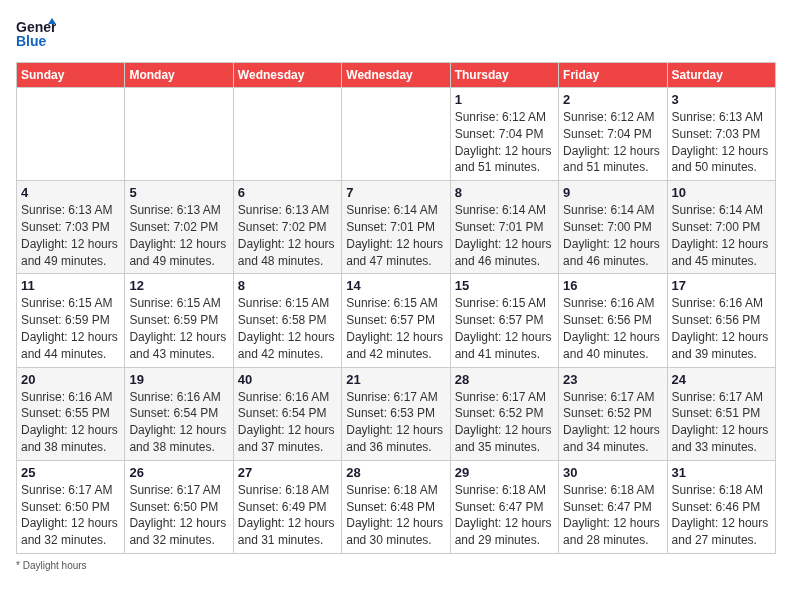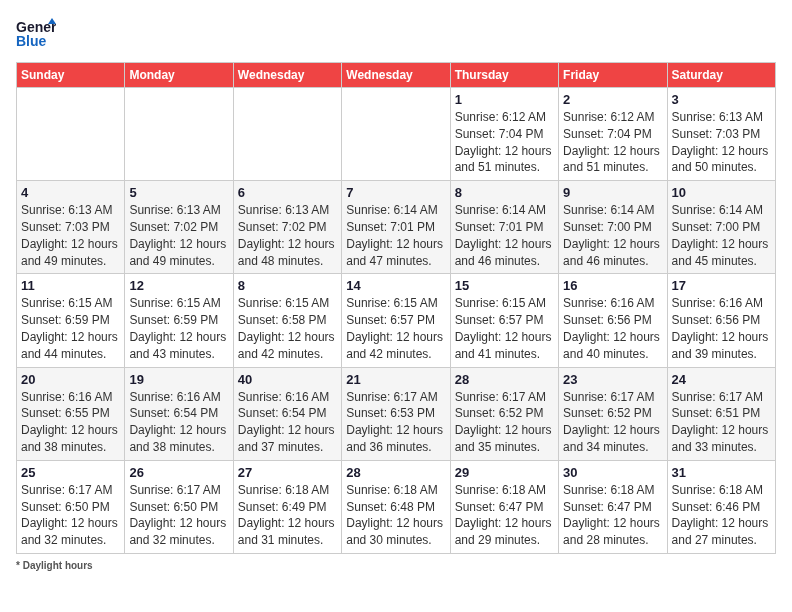--- a/index.html
+++ b/index.html
@@ -76,21 +76,20 @@
       color: #333;
     }
     .empty-cell {
       background: #fff !important;
     }
     .footer-note {
       font-size: 10px;
       color: #555;
       margin-top: 6px;
       text-align: left;
-      font-weight: bold;
     }
   </style>
 </head>
 <body>
 
 <div class="header">
   <div class="logo">
     <div style="display:flex;align-items:center;gap:4px;">
       <svg width="40" height="36" viewBox="0 0 40 36">
         <text x="0" y="16" font-size="14" font-weight="bold" fill="#1a1a2e">General</text>

